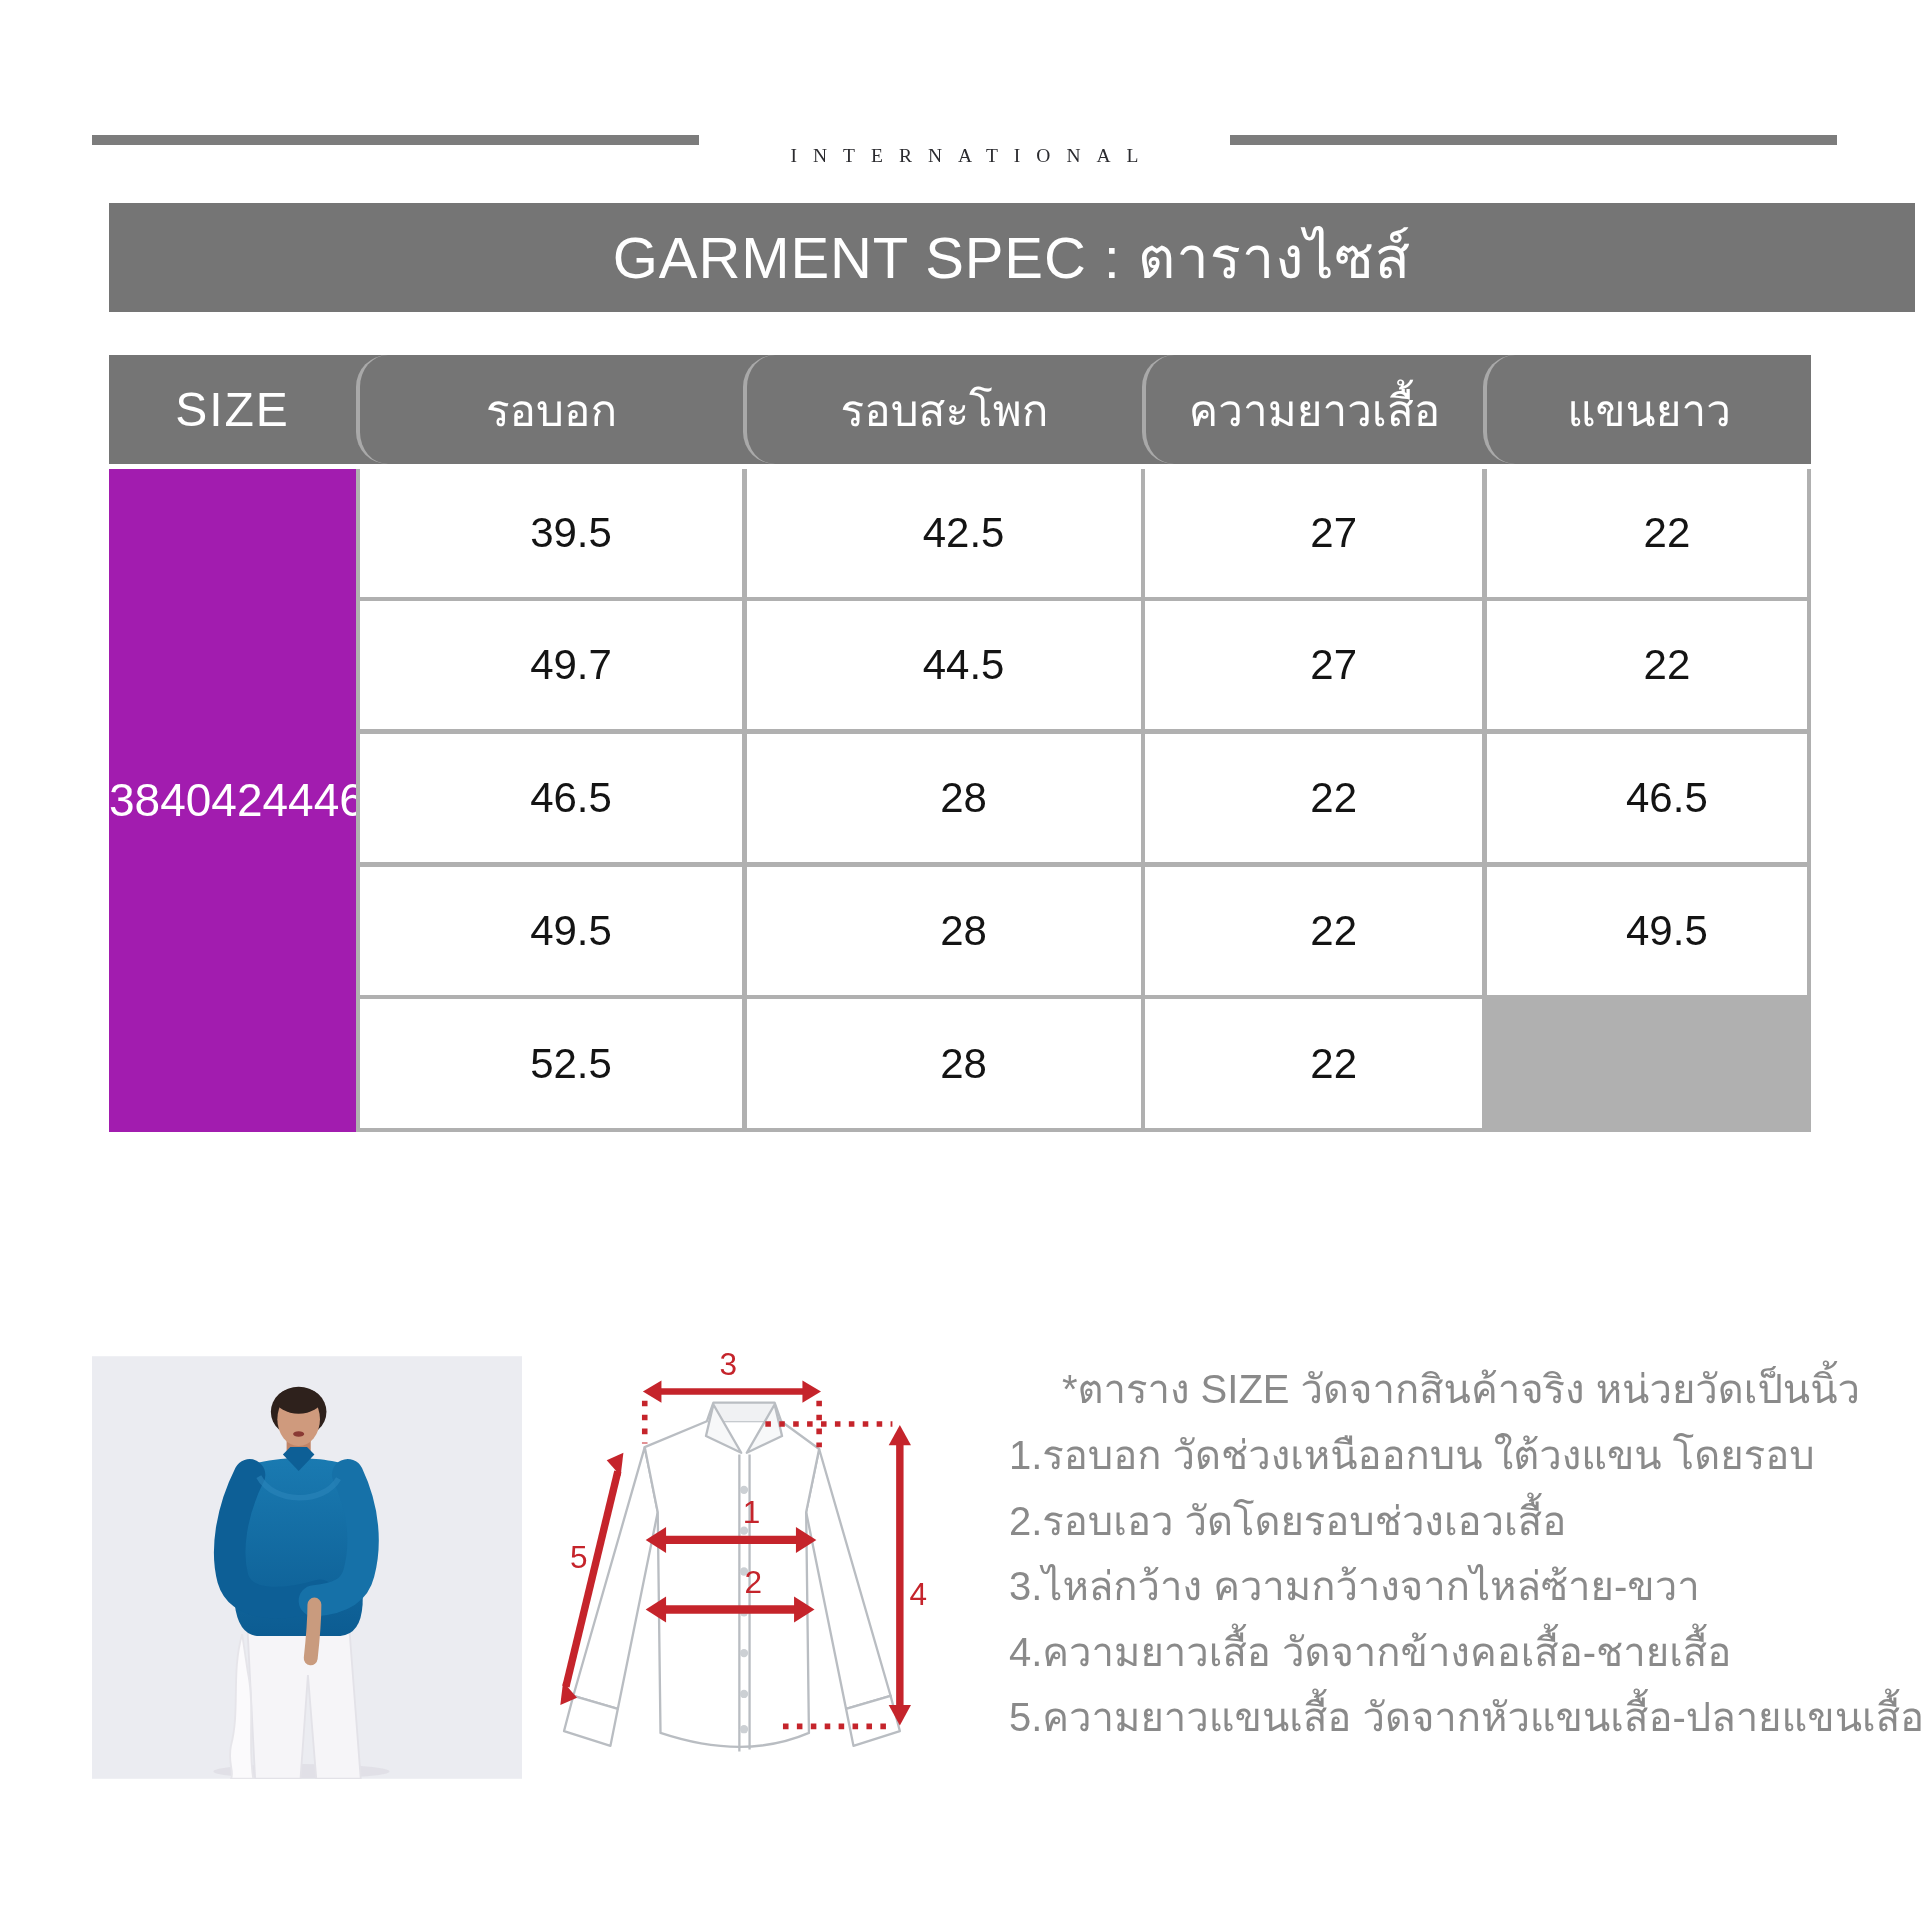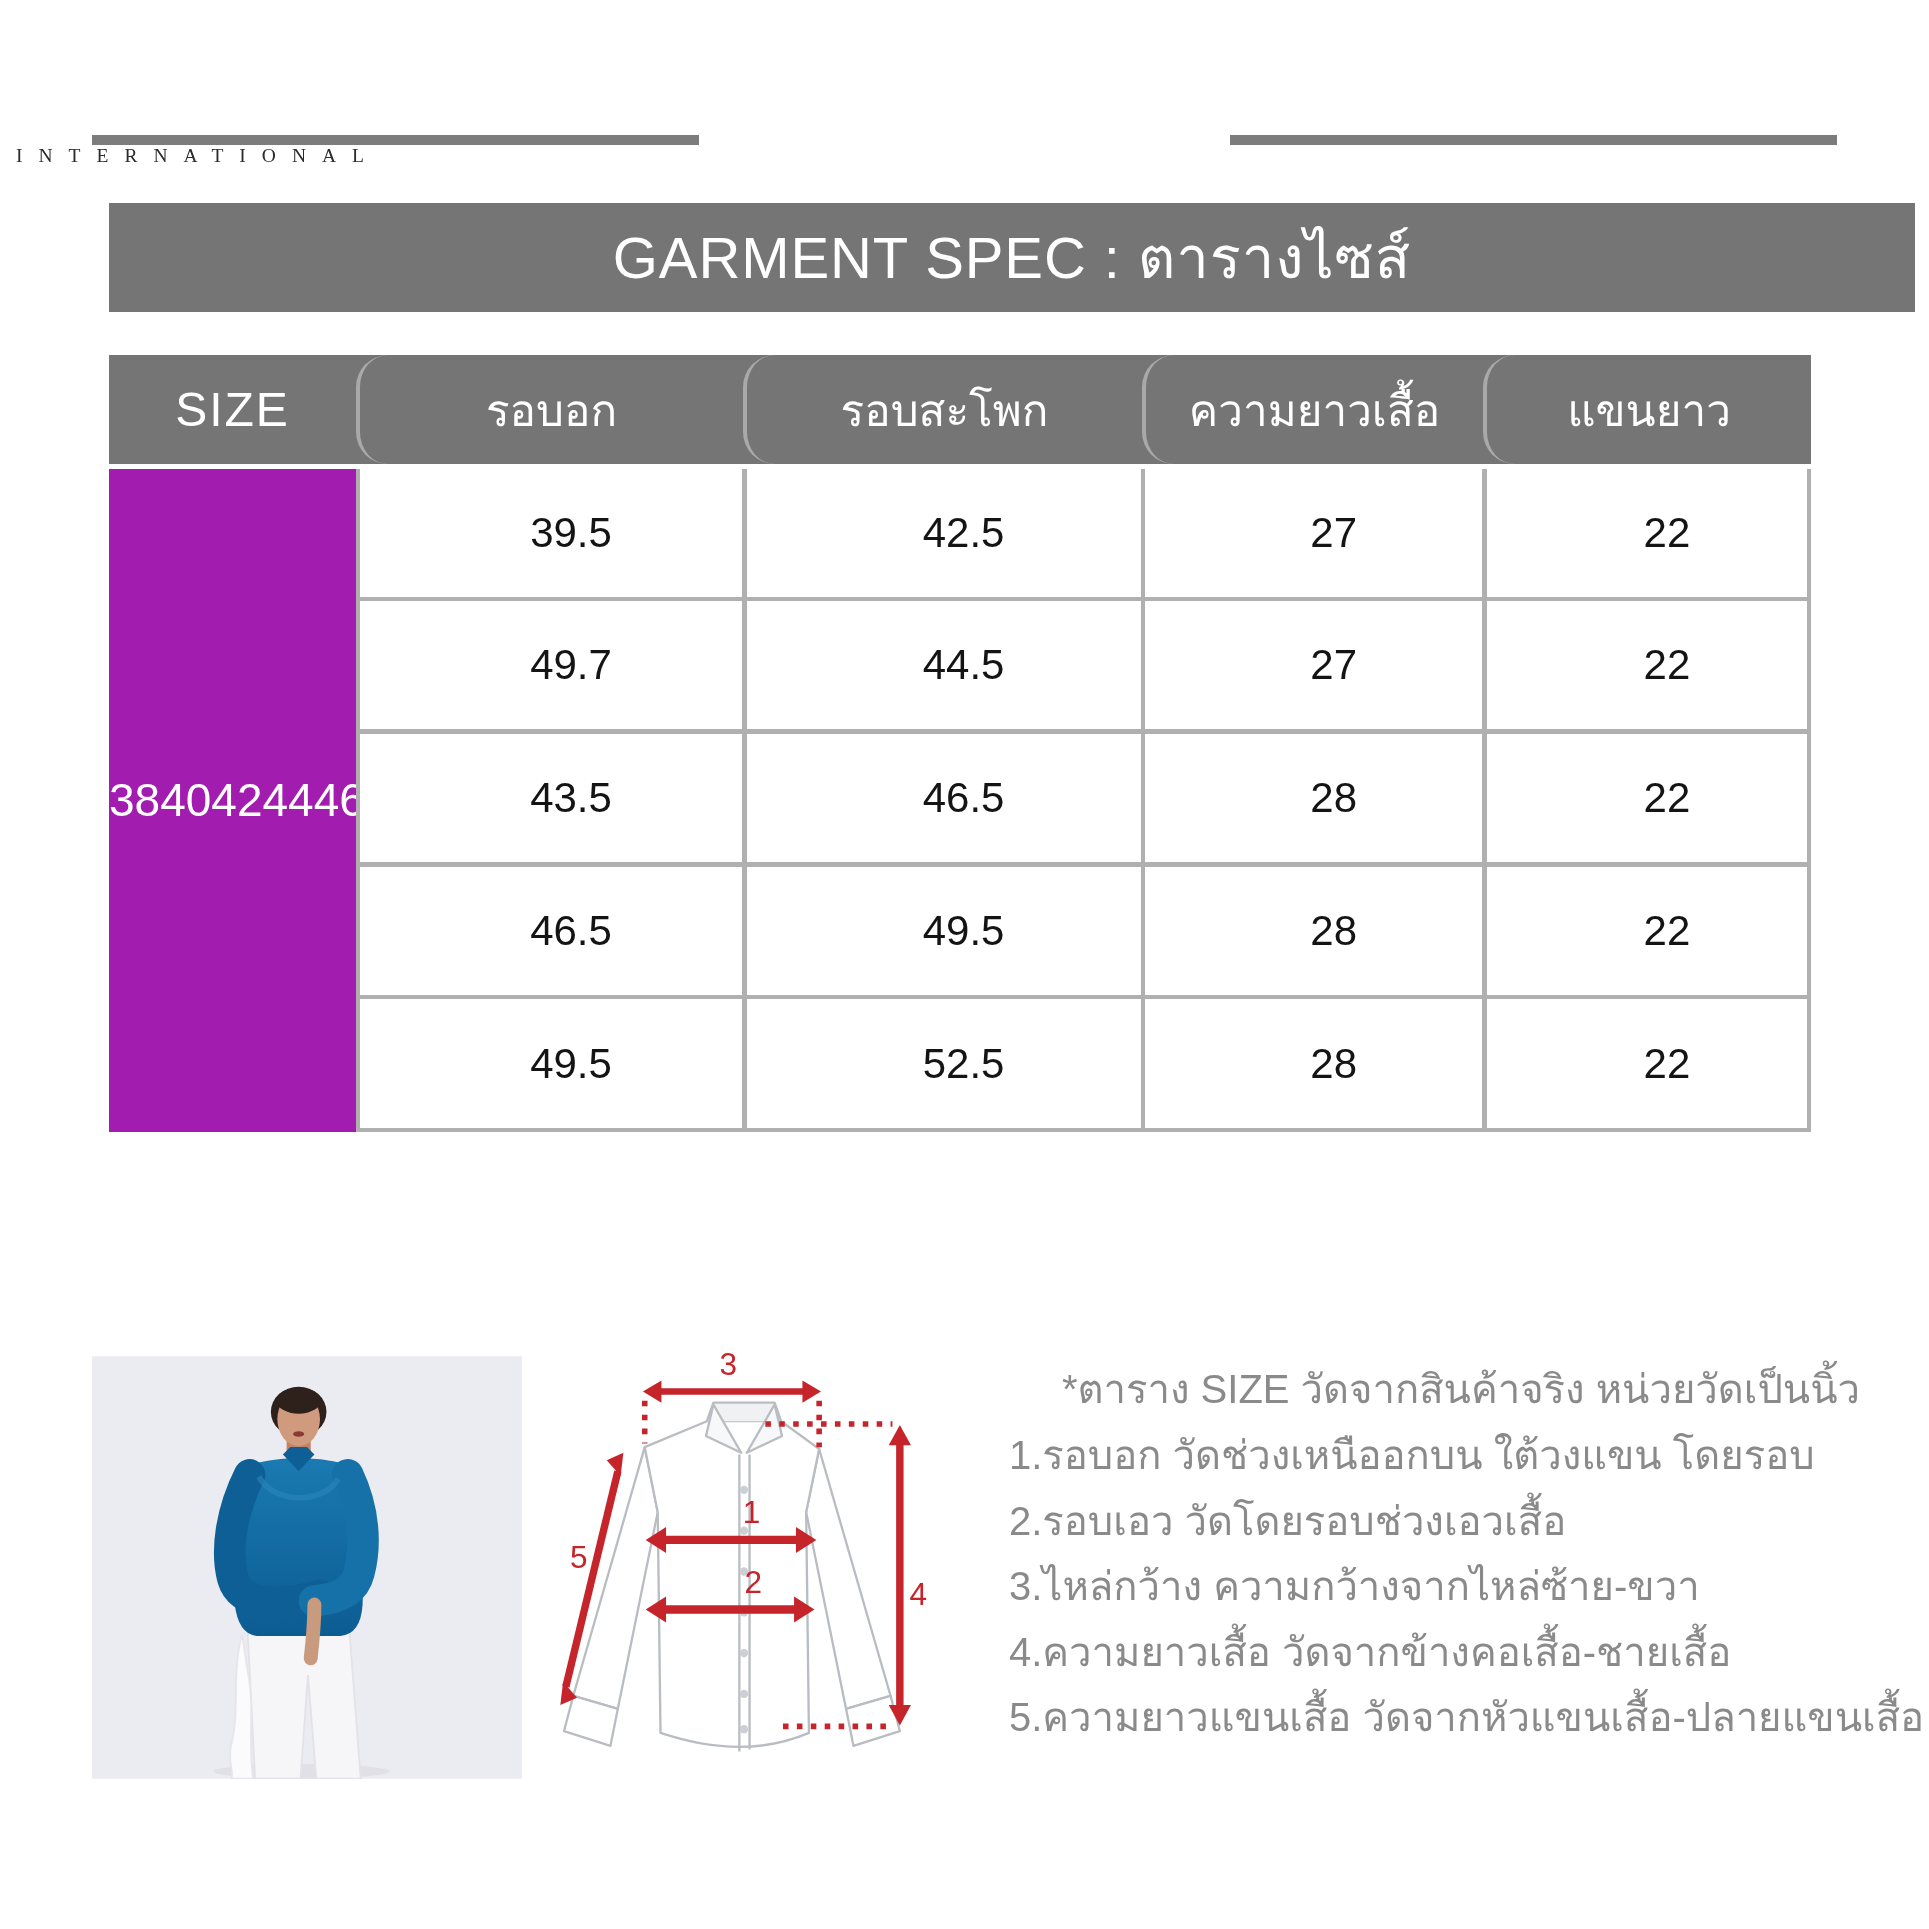--- a/index.html
+++ b/index.html
@@ -10,21 +10,21 @@
   
   .rule{position:absolute;top:135px;height:10.2px;background:#7c7c7c;}
   .rule-left{left:92px;width:607px;}
   .rule-right{right:92px;width:607px;}
   .logo{
     position:absolute;left:0;right:0;top:46px;text-align:center;
     font-family:"Liberation Serif","DejaVu Serif",serif;
     font-size:65px;letter-spacing:1.9px;color:#15161a;line-height:1;
   }
   .logo-sub{
-    position:absolute;left:0;right:0;top:145px;text-align:left;
+    position:absolute;left:0;right:0;top:145px;text-align:center;
     font-family:"Liberation Serif","DejaVu Serif",serif;
     font-size:19.5px;letter-spacing:16px;text-indent:16px;color:#2b2b2f;
   }
   
   .banner{
     position:absolute;left:109px;top:203px;width:1806px;height:109px;background:#757575;
     display:flex;align-items:center;justify-content:center;
     color:#ffffff;font-size:58px;letter-spacing:0.9px;
   }
   
@@ -94,21 +94,20 @@
         <div class="data-cell">39.5</div>
         <div class="data-cell">42.5</div>
         <div class="data-cell">27</div>
         <div class="data-cell">22</div>
 
         <div class="data-cell">49.7</div>
         <div class="data-cell">44.5</div>
         <div class="data-cell">27</div>
         <div class="data-cell">22</div>
 
-        <div class="data-cell">43.5</div>
         <div class="data-cell">46.5</div>
         <div class="data-cell">28</div>
         <div class="data-cell">22</div>
 
         <div class="data-cell">46.5</div>
         <div class="data-cell">49.5</div>
         <div class="data-cell">28</div>
         <div class="data-cell">22</div>
 
         <div class="data-cell">49.5</div>

